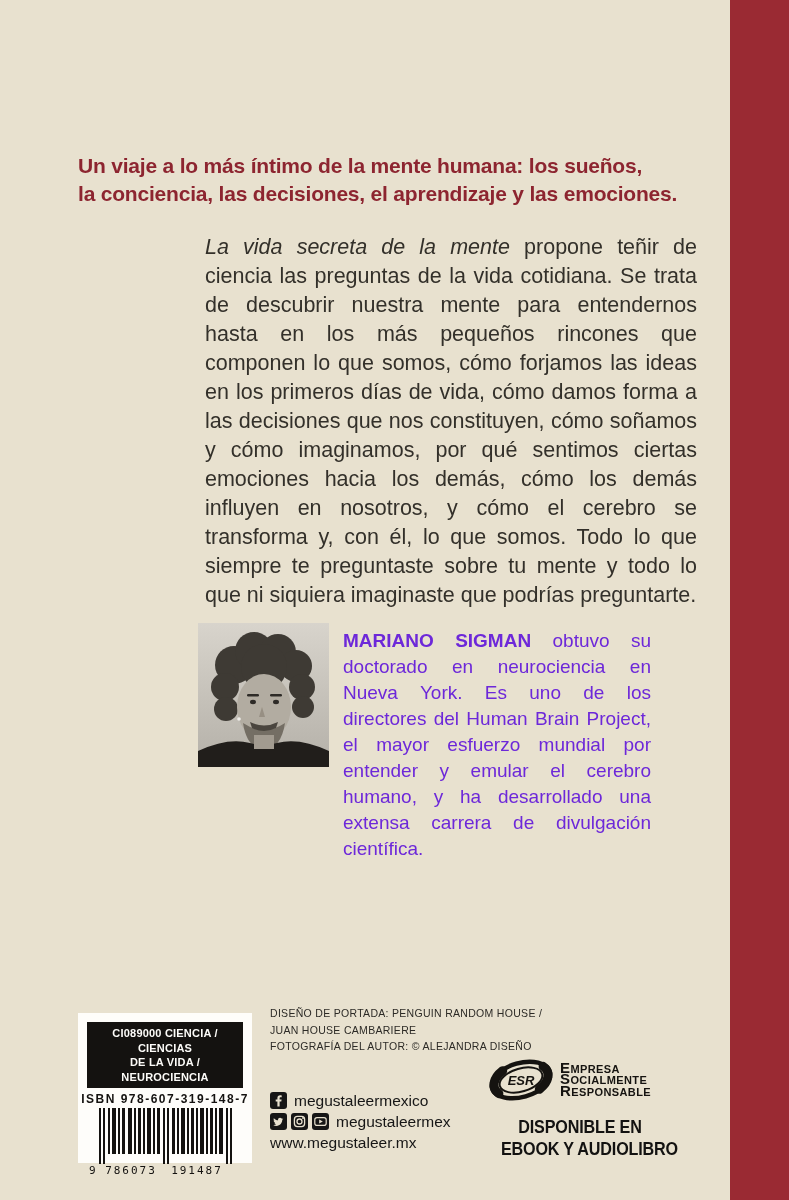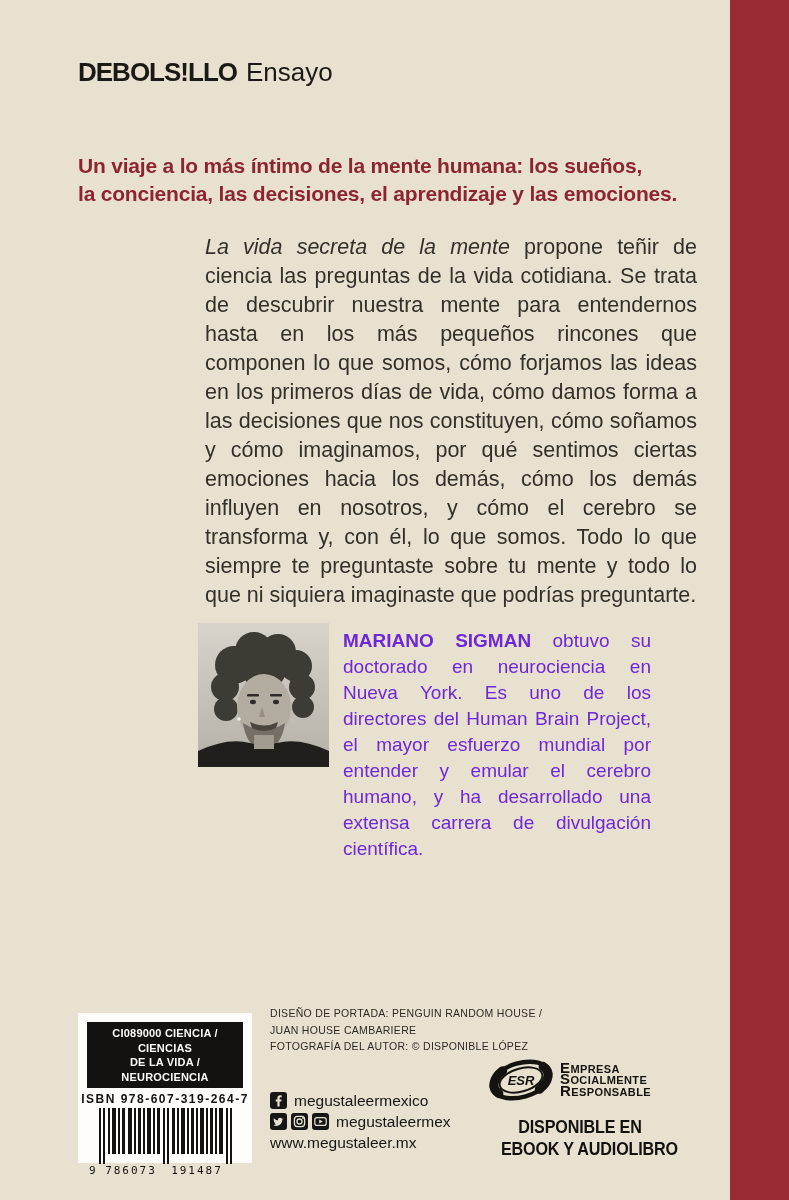--- a/index.html
+++ b/index.html
@@ -66,23 +66,20 @@
     font-size:19px; font-weight:700; line-height:21.5px; color:#131211;
     transform:scaleX(0.85); transform-origin:50% 0; letter-spacing:-0.2px; white-space:nowrap;
   }
 </style>
 </head>
 <body>
 
 <div class="page">
   <div class="red-band"></div>
 
-  <div class="logo">
-    <span class="brand">DEBOLS!LLO</span><span class="collection">Ensayo</span>
-  </div>
 
   <div class="headline">
     <span>Un viaje a lo más íntimo de la mente humana: los sueños,</span><br>
     <span>la conciencia, las decisiones, el aprendizaje y las emociones.</span>
   </div>
 
   <div class="synopsis">
     <i>La vida secreta de la mente</i><span> propone teñir de ciencia las preguntas de la vida cotidiana. Se trata de descubrir nuestra mente para entendernos hasta en los más pequeños rincones que componen lo que somos, cómo forjamos las ideas en los primeros días de vida, cómo damos forma a las decisiones que nos constituyen, cómo soñamos y cómo imaginamos, por qué sentimos ciertas emociones hacia los demás, cómo los demás influyen en nosotros, y cómo el cerebro se transforma y, con él, lo que somos. Todo lo que siempre te preguntaste sobre tu mente y todo lo que ni siquiera imaginaste que podrías preguntarte.</span>
   </div>
 
@@ -122,21 +119,21 @@
 
   <div class="bio">
     <span class="name">MARIANO SIGMAN</span><span> obtuvo su doctorado en neurociencia en Nueva York. Es uno de los directores del Human Brain Project, el mayor esfuerzo mundial por entender y emular el cerebro humano, y ha desarrollado una extensa carrera de divulgación científica.</span>
   </div>
 
   <div class="isbn-box">
     <div class="cat-header">
       <span>CI089000 CIENCIA / CIENCIAS</span><br>
       <span>DE LA VIDA / NEUROCIENCIA</span>
     </div>
-    <div class="isbn-line">ISBN 978-607-319-264-7</div>
+    <div class="isbn-line">ISBN 978-607-319-148-7</div>
     <svg class="barcode" width="152" height="68" viewBox="0 0 152 68" xmlns="http://www.w3.org/2000/svg">
       <g fill="#141210">
         <rect x="10" y="0" width="2" height="56"></rect>
           <rect x="14" y="0" width="2" height="56"></rect>
         <rect x="19" y="0" width="2" height="46"></rect>
           <rect x="23" y="0" width="4" height="46"></rect>
         <rect x="29" y="0" width="2" height="46"></rect>
           <rect x="33" y="0" width="3" height="46"></rect>
         <rect x="39" y="0" width="4" height="46"></rect>
           <rect x="45" y="0" width="2" height="46"></rect>
@@ -163,21 +160,21 @@
       </g>
       <text x="0" y="66" font-family="DejaVu Sans Mono, monospace" font-size="11" fill="#141210">9</text>
       <text x="42" y="66" text-anchor="middle" letter-spacing="2" font-family="DejaVu Sans Mono, monospace" font-size="11" fill="#141210">786073</text>
       <text x="108" y="66" text-anchor="middle" letter-spacing="2" font-family="DejaVu Sans Mono, monospace" font-size="11" fill="#141210">191487</text>
     </svg>
   </div>
 
   <div class="credits">
     <span>DISEÑO DE PORTADA: PENGUIN RANDOM HOUSE /</span><br>
     <span>JUAN HOUSE CAMBARIERE</span><br>
-    <span>FOTOGRAFÍA DEL AUTOR: © DISPONIBLE LÓPEZ</span>
+    <span>FOTOGRAFÍA DEL AUTOR: © ALEJANDRA DISEÑO</span>
   </div>
 
   <div class="social">
     <div class="social-row">
       <svg width="17" height="17" viewBox="0 0 17 17">
           <rect width="17" height="17" rx="3" fill="#161616"></rect>
           <path d="M9.6 14.5v-5h1.7l.3-2H9.6V6.2c0-.6.2-1 1-1h1.1V3.4c-.2 0-.9-.1-1.6-.1-1.6 0-2.7 1-2.7 2.8v1.4H5.7v2h1.7v5z" fill="#e8e1cf"></path>
         </svg>
       <span class="handle">megustaleermexico</span>
     </div>

